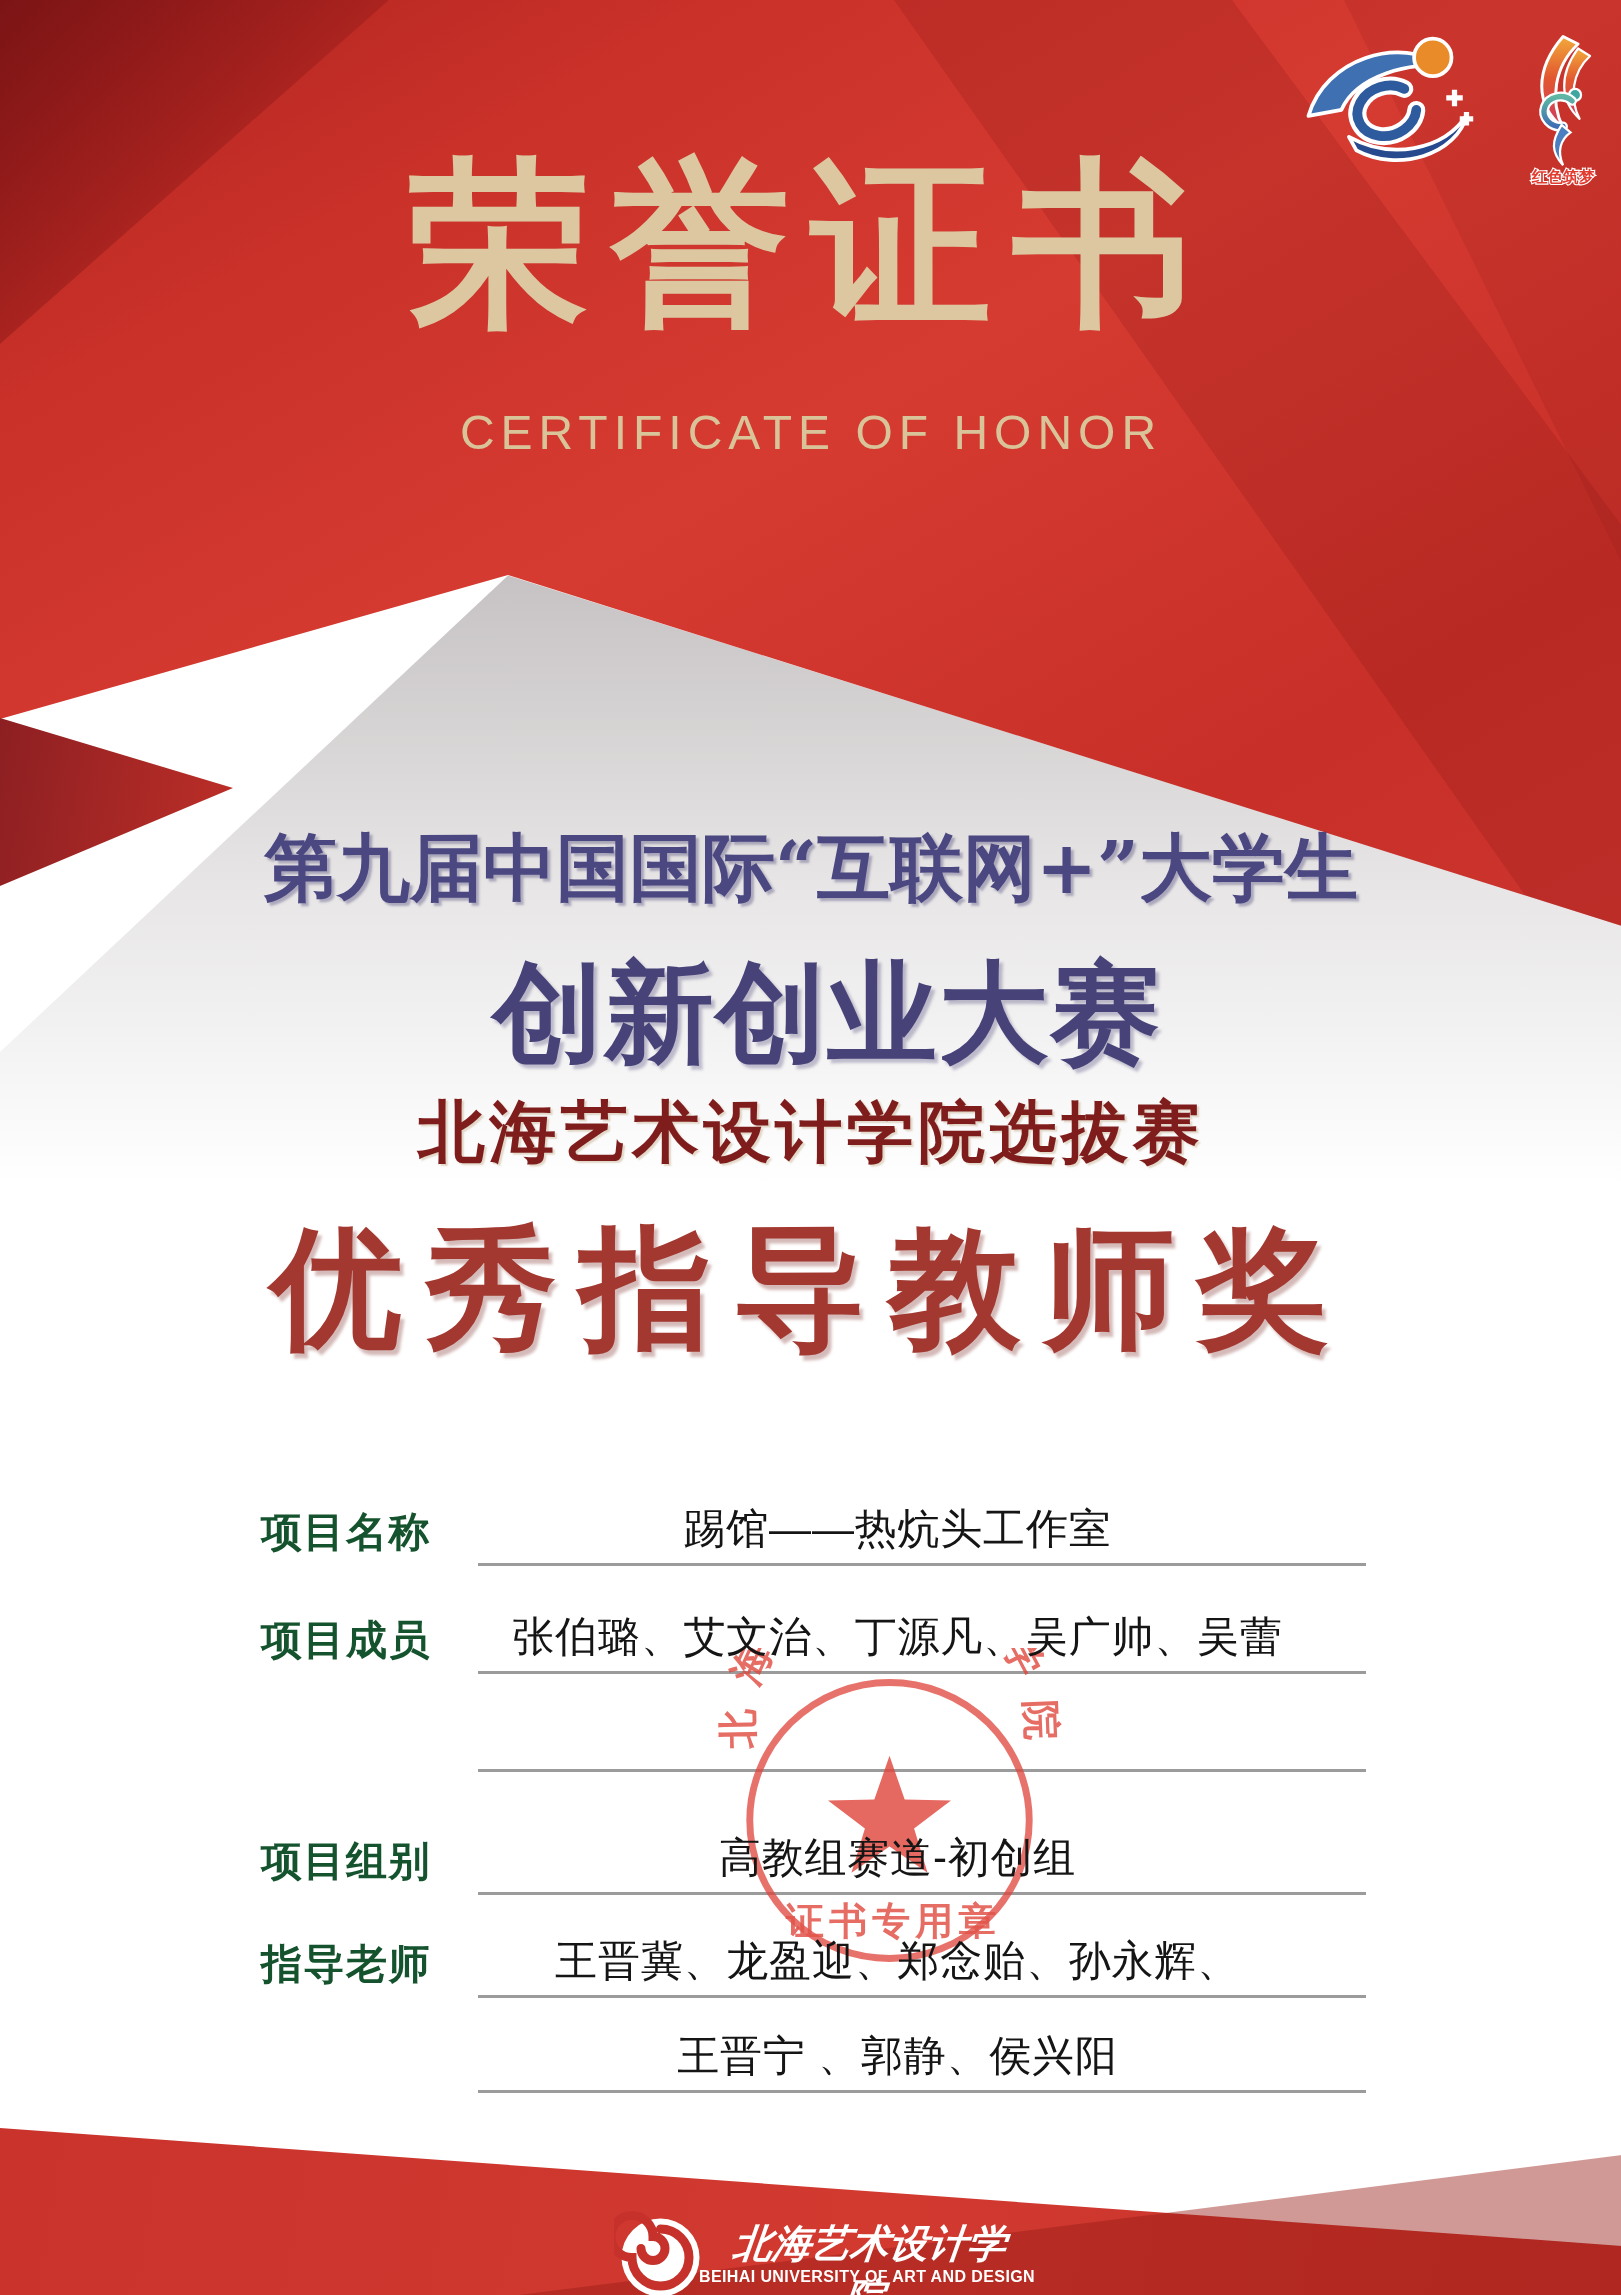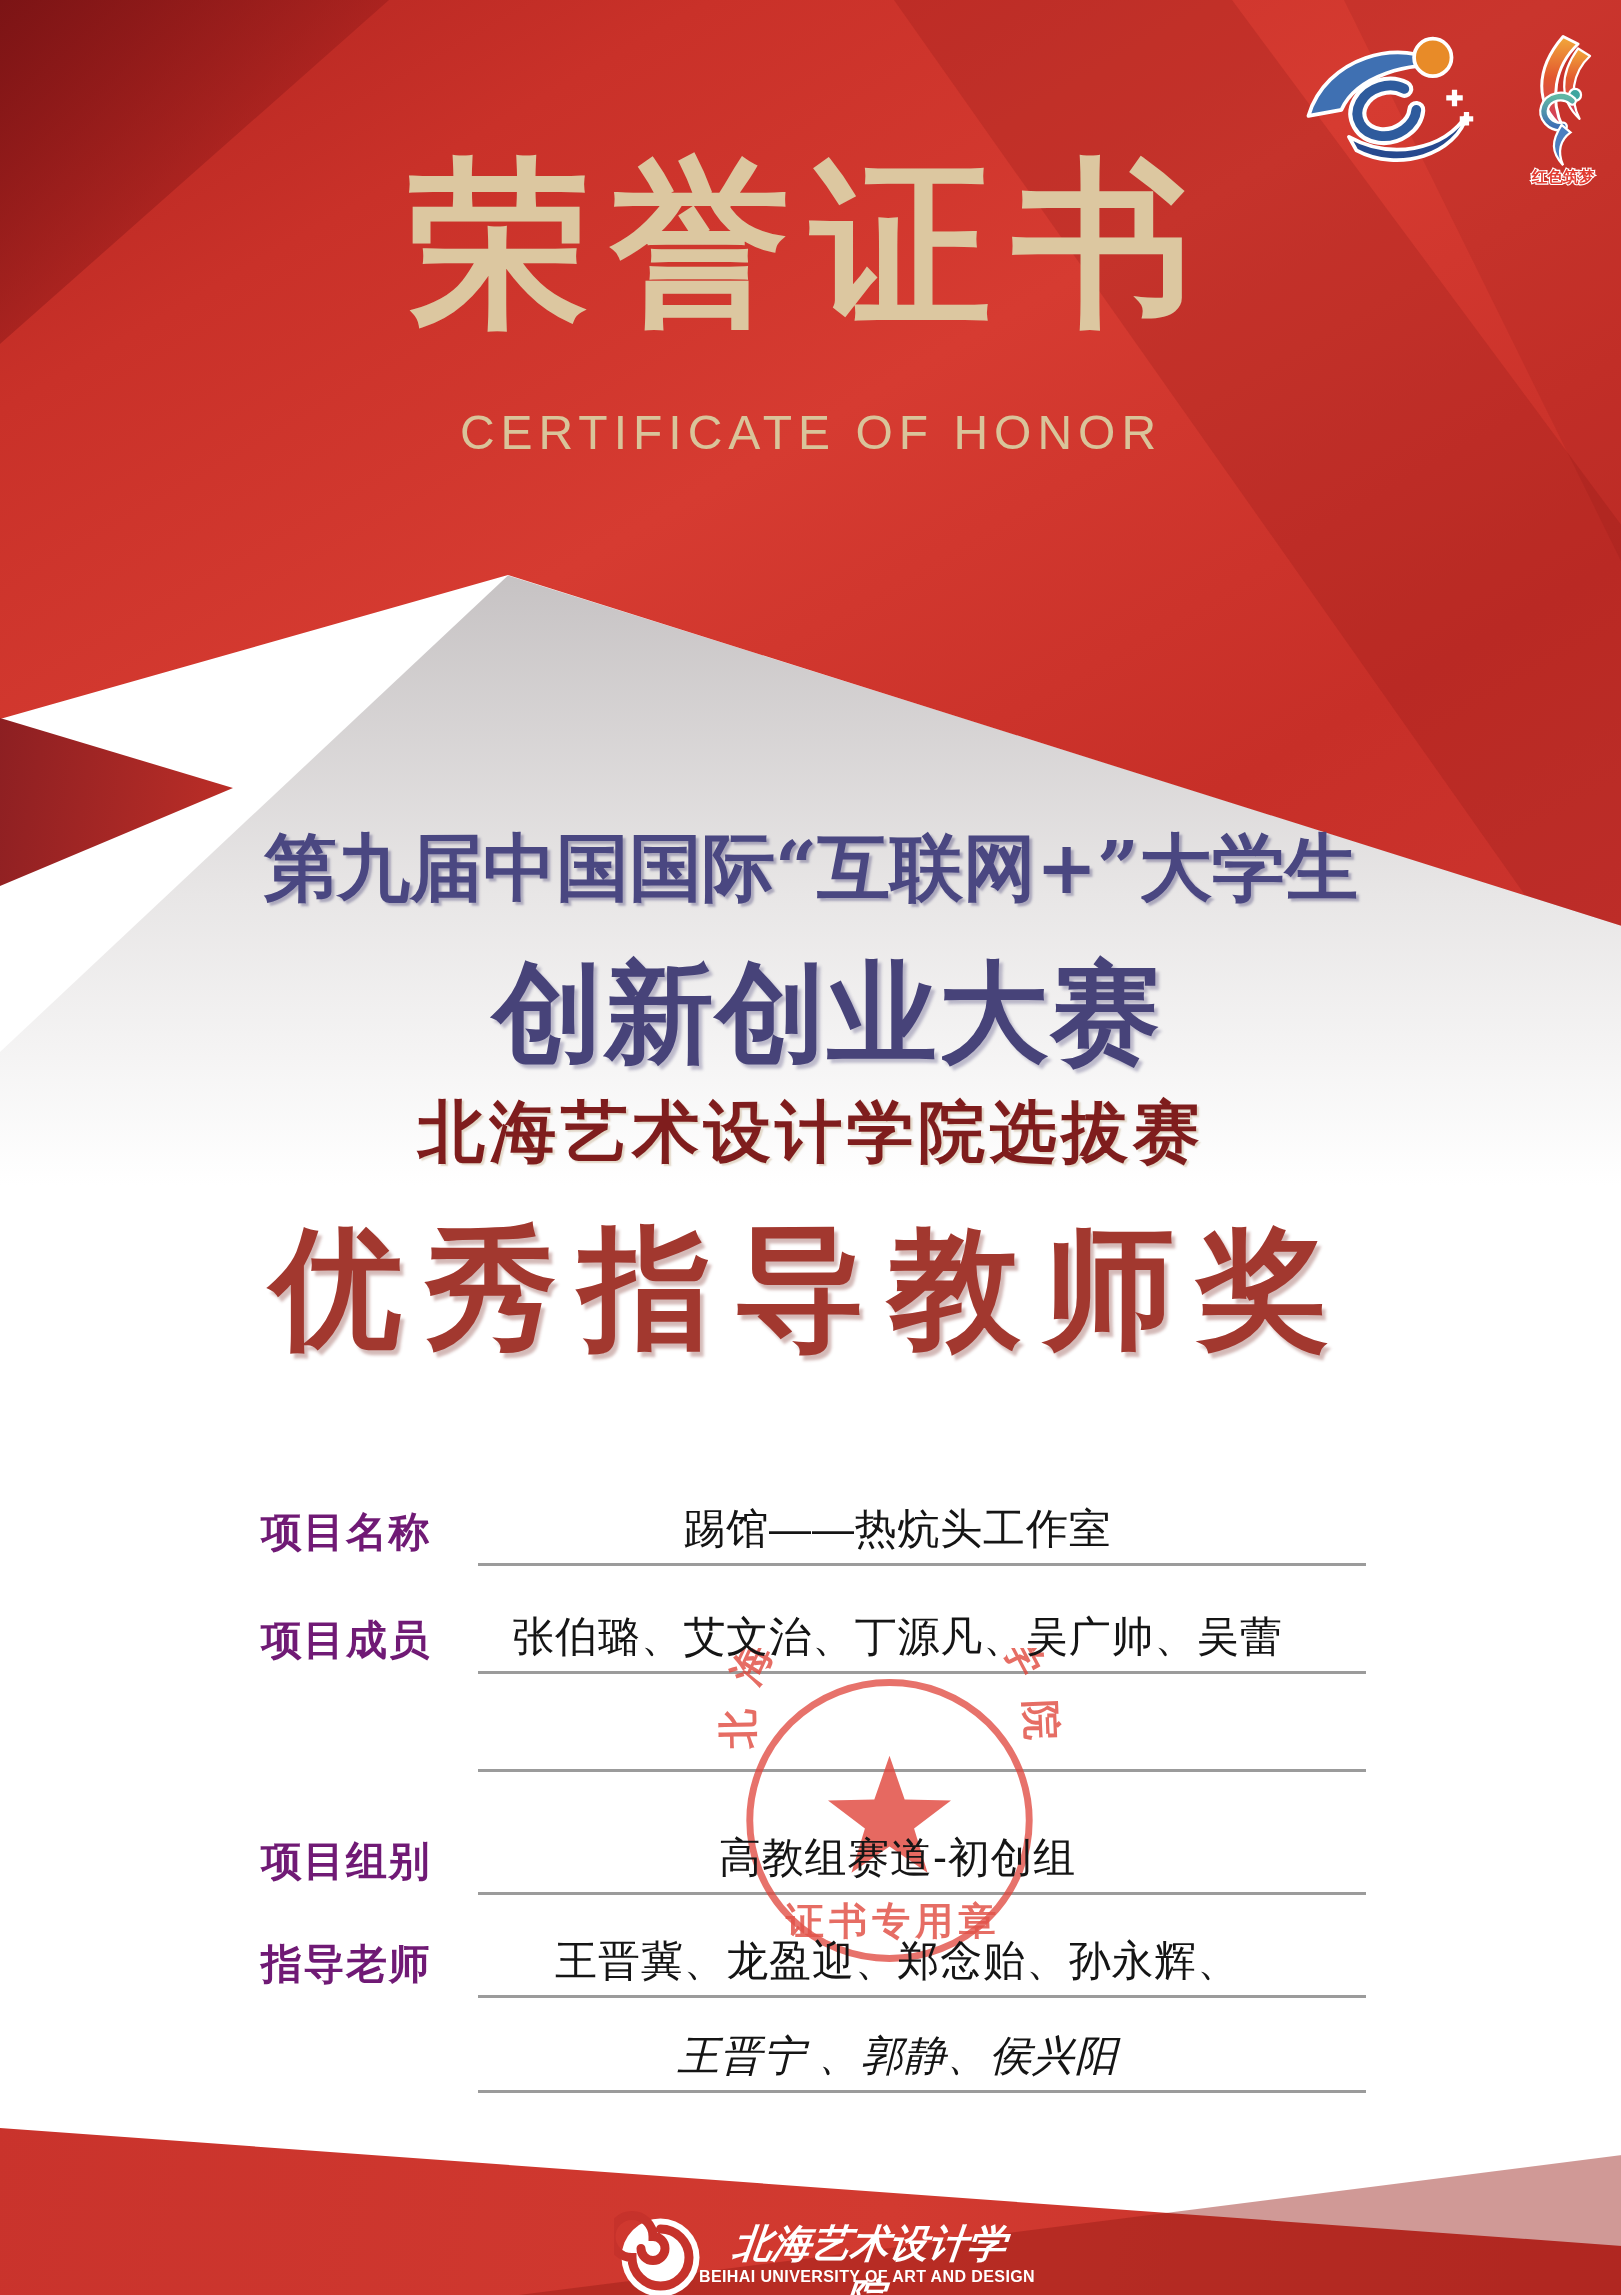--- a/index.html
+++ b/index.html
@@ -75,32 +75,32 @@
     left:0;top:1201px;width:1622px;text-align:center;z-index:2;
     font-family:"DejaVu Serif","Liberation Serif",serif;font-weight:700;
     font-size:132px;letter-spacing:22.5px;color:#a2382f;
     text-shadow:3.8px 4.5px 3px rgba(120,40,35,.32);
   }
 
   
   .frow{left:0;width:1622px;height:83px;position:absolute;}
   .frow .flabel{
     position:absolute;left:261px;bottom:4.5px;z-index:4;
-    font-size:41px;font-weight:700;color:#701a75;letter-spacing:1.5px;
+    font-size:41px;font-weight:700;color:#14532d;letter-spacing:1.5px;
   }
   .frow .fvalue{
     position:absolute;left:481px;bottom:7.5px;width:833px;z-index:4;
     text-align:center;font-size:42px;color:#151515;letter-spacing:0.8px;
   }
   .frow .fline{
     position:absolute;left:478px;bottom:-1.5px;width:888px;height:2.3px;z-index:2;
     background:#9b9b9b;
   }
   .r1{top:1481px;} .r2{top:1589px;} .r3{top:1687px;}
-  .r4{top:1810px;} .r5{top:1913px;} .r6{top:2008px;font-style:italic;}
+  .r4{top:1810px;} .r5{top:1913px;} .r6{top:2008px;}
 
   
   .seal{left:717px;top:1648px;width:345px;height:345px;z-index:3;opacity:.92;}
 
   
   .footer-red{
     left:0;top:2087px;width:1622px;height:208px;z-index:1;
     clip-path:polygon(0 41px,1622px 159px,1622px 208px,0 208px);
     background:linear-gradient(100deg,#c9332c 0%,#d23a30 55%,#c5302a 100%);
   }

